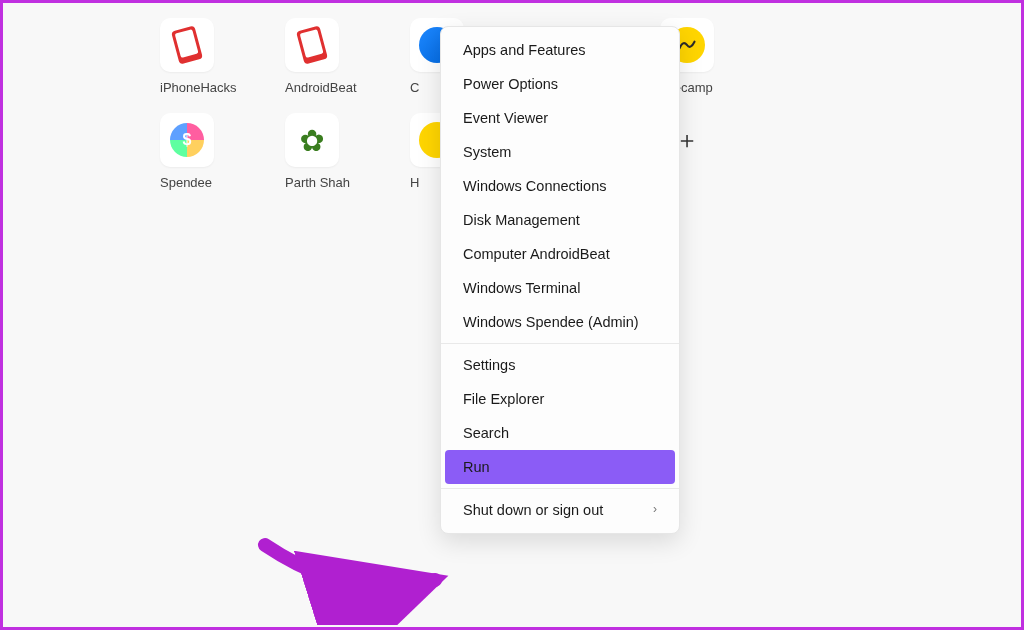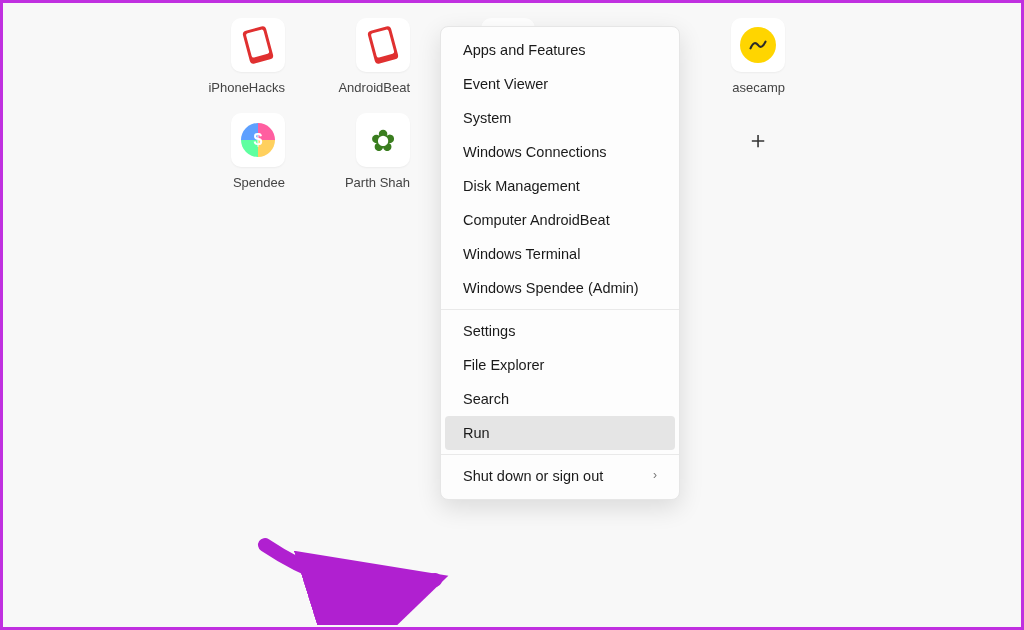--- a/index.html
+++ b/index.html
@@ -22,21 +22,21 @@
     position: absolute;
     top: 18px;
     left: 160px;
     display: grid;
     grid-template-columns: repeat(5, 125px);
     gap: 18px 0;
   }
   .app-tile {
     display: flex;
     flex-direction: column;
-    align-items: flex-end;
+    align-items: flex-start;
     width: 125px;
     cursor: pointer;
   }
   .app-icon-box {
     width: 54px;
     height: 54px;
     background: #ffffff;
     border-radius: 10px;
     display: flex;
     align-items: center;
@@ -75,21 +75,21 @@
   .ctx-item {
     padding: 9px 22px;
     font-size: 14.5px;
     color: #1a1a1a;
     cursor: pointer;
     display: flex;
     justify-content: space-between;
     align-items: flex-start;
   }
   .ctx-item.highlight {
-    background: #e5e5e5;
+    background: #8b5cf6;
     border-radius: 4px;
     margin: 0 4px;
     padding: 9px 18px;
   }
   .ctx-sep {
     height: 1px;
     background: #e9e9e9;
     margin: 4px 0;
   }
   .chevron {
@@ -182,20 +182,23 @@
   <div class="app-tile">
     <div class="plus-tile">＋</div>
   </div>
 </div>
 
 <div class="ctx-menu">
   <div class="ctx-item">
       <span>Apps and Features</span>
     </div>
   <div class="ctx-item">
+      <span>Power Options</span>
+    </div>
+  <div class="ctx-item">
       <span>Event Viewer</span>
     </div>
   <div class="ctx-item">
       <span>System</span>
     </div>
   <div class="ctx-item">
       <span>Windows Connections</span>
     </div>
   <div class="ctx-item">
       <span>Disk Management</span>

